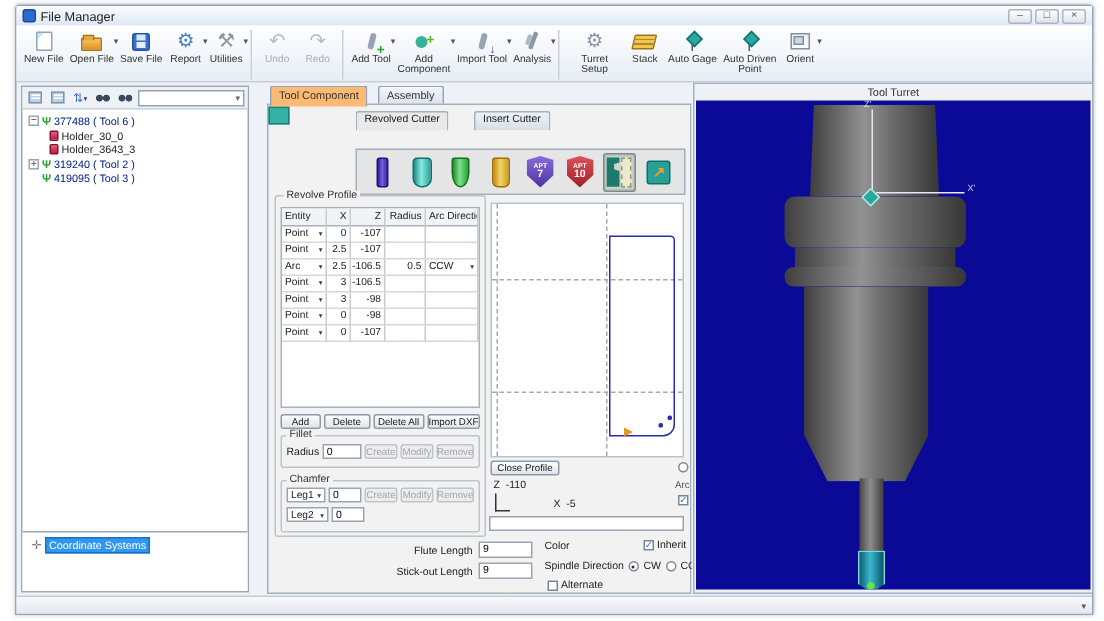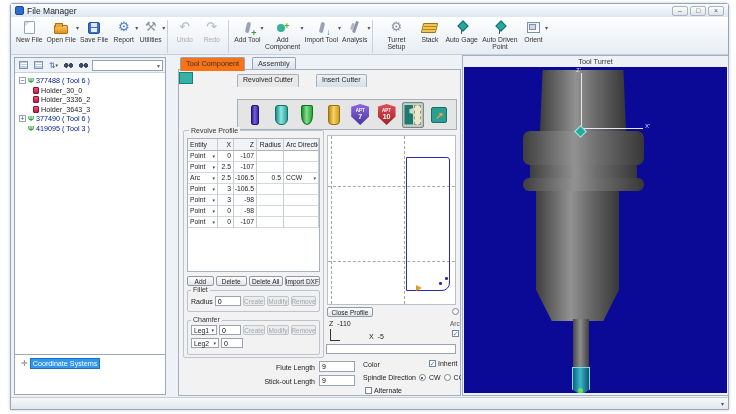--- a/index.html
+++ b/index.html
@@ -58,21 +58,21 @@
 .ti-cutter{width:4px;height:8px;background:#3a6ad8;border:1px solid #23479e;border-radius:1px;margin:0 3px 0 1px;flex:none}
 .ti-holder{width:6px;height:7px;background:linear-gradient(#e85a78,#b81f48);border:1px solid #8e1030;border-radius:1px;margin:0 2px 0 1px;flex:none}
 .navy{color:#00208a}
 .sel{background:#3096f0;color:#fff;padding:0 2px;border:1px solid #1d6fc0}
 .indent{margin-left:13px}
 #coordpanel{position:absolute;left:0;right:0;bottom:0;height:40px;border-top:1px solid #9aa8b8;background:#fff;padding:4px 0 0 6px;font-size:7.2px}
 .ti-coord{color:#777;font-size:8px;margin-right:2px}
 
 #centerpanel{left:178px;top:57px;width:283px;height:339px;background:transparent;overflow:hidden}
 .tab{position:absolute;top:0;height:13px;padding:1px 5px 0;font-size:7.3px;border:1px solid #96a5b8;border-bottom:none;border-radius:2px 2px 0 0;background:linear-gradient(#f2f6fa,#d9e2ec);color:#333;z-index:1}
-.tab.active{background:#f97316;z-index:3;height:14px}
+.tab.active{background:#fdba74;z-index:3;height:14px}
 #ccontent{position:absolute;left:0;top:12px;right:0;bottom:0;background:#f2f2f2;border:1px solid #a3b0be;z-index:2}
 .stab{position:absolute;height:13px;padding:1px 5px 0;font-size:7px;border:1px solid #a3b0be;border-bottom:none;border-radius:2px 2px 0 0;background:linear-gradient(#eef2f6,#d8dfe8)}
 .stab.active{background:#e9e9e9}
 #iconstrip{position:absolute;left:58px;top:29px;right:3px;height:31px;background:#e5e5e5;border:1px solid #a3b0be;display:flex;align-items:center;gap:5px;padding:0 6px}
 .cic{width:22px;height:26px;display:flex;align-items:center;justify-content:center}
 .cut1{width:8px;height:20px;border-radius:2px;background:linear-gradient(90deg,#2e1f8e,#7a5fe0 45%,#3a2aa0);border:1px solid #241578}
 .cut2{width:13px;height:20px;border-radius:3px 3px 6px 6px;background:linear-gradient(90deg,#1f8f88,#8ae8df 45%,#2aa39a);border:1px solid #117068}
 .cut3{width:12px;height:20px;border-radius:2px 2px 50% 50%;background:linear-gradient(90deg,#1d8f2d,#7fe08a 45%,#2aa33a);border:1px solid #107020}
 .cut4{width:12px;height:20px;border-radius:2px 2px 4px 4px;background:linear-gradient(90deg,#c08a10,#f2d468 45%,#cf9d1f);border:1px solid #9a7108}
 .shield{width:18px;height:21px;clip-path:polygon(50% 0,100% 13%,100% 60%,50% 100%,0 60%,0 13%);display:flex;flex-direction:column;align-items:center;justify-content:center;color:#fff;font-weight:bold;line-height:1}
@@ -259,30 +259,26 @@
         <span class="exp">−</span>
         <span class="ti-tool">Ψ</span>
         <span class="navy">377488 ( Tool 6 )</span>
       </div>
     <div class="trow indent">
         <span class="ti-holder"></span>
         <span>Holder_30_0</span>
       </div>
     <div class="trow indent">
         <span class="ti-holder"></span>
-        <span>Holder_3336_2</span>
-      </div>
-    <div class="trow indent">
-        <span class="ti-holder"></span>
         <span>Holder_3643_3</span>
       </div>
     <div class="trow">
         <span class="exp">+</span>
         <span class="ti-tool">Ψ</span>
-        <span class="navy">377490 ( Tool 6 )</span>
+        <span class="navy">319240 ( Tool 2 )</span>
       </div>
     <div class="trow" style="margin-left:9px">
         <span class="ti-tool">Ψ</span>
         <span class="navy">419095 ( Tool 3 )</span>
       </div>
   </div>
   <div id="coordpanel">
     <div class="trow">
         <span class="ti-coord">✛</span>
         <span class="sel">Coordinate Systems</span>

